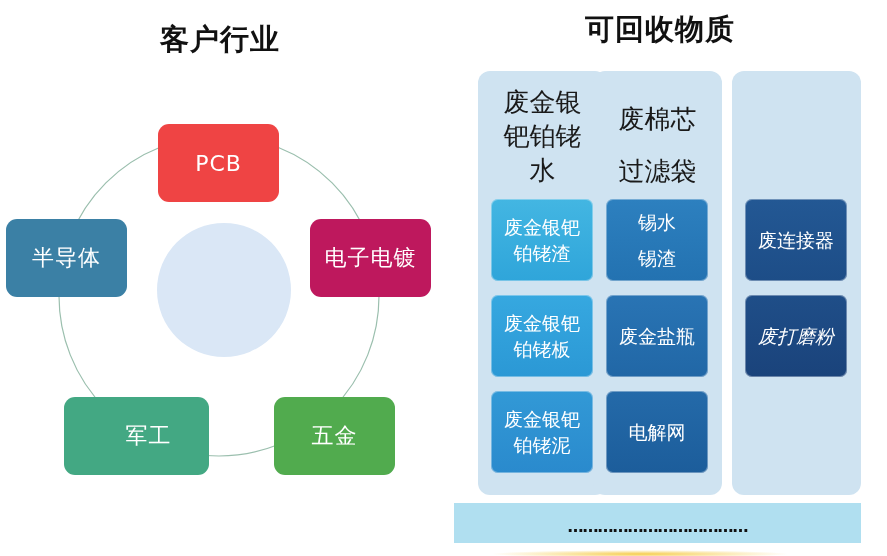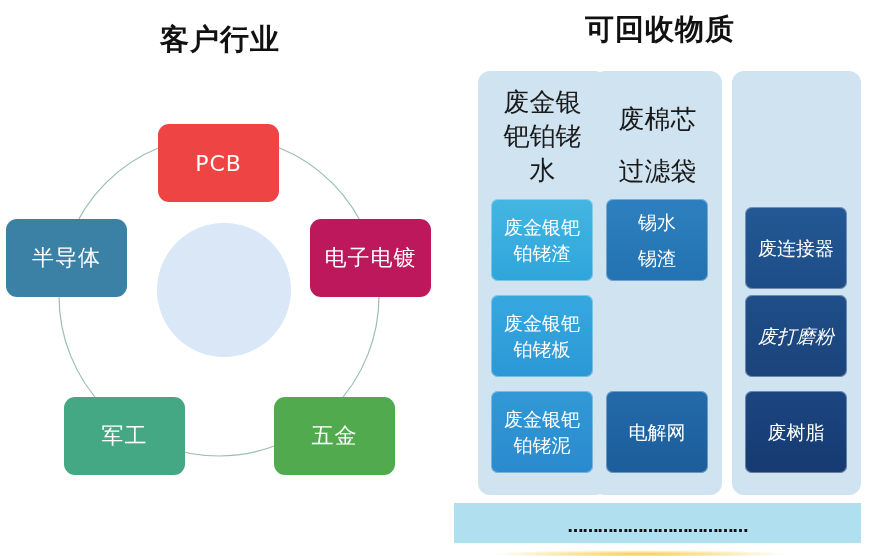--- a/index.html
+++ b/index.html
@@ -8,40 +8,40 @@
   .title { position:absolute; font-weight:bold; font-size:29px; color:#111; letter-spacing:1px; text-align:center; }
   #t-left { left:120px; top:20px; width:200px; }
   #t-right { left:555px; top:10px; width:210px; }
   svg.ring { position:absolute; left:0; top:0; }
   .center-circle { position:absolute; left:157px; top:223px; width:134px; height:134px; border-radius:50%; background:#dae7f6; }
   .node { position:absolute; width:121px; height:78px; border-radius:11px; color:#fff; font-size:22px;
           display:flex; align-items:center; justify-content:center; letter-spacing:1px; }
   #n-pcb { left:158px; top:124px; background:#ef4444; }
   #n-elec { left:310px; top:219px; background:#be185d; }
   #n-semi { left:6px; top:219px; background:#3b80a5; }
-  #n-mil { left:64px; top:397px; background:#43a883; }
+  #n-mil { left:64px; top:397px; background:#43a883;padding-left:24px; }
   #n-hw { left:252px; top:397px; background:#51ab4e;margin-left:22px; }
 
   .col { position:absolute; top:71px; width:129px; height:424px; background:#cfe3f1; border-radius:12px; }
   #c1 { left:478px; } #c2 { left:593px; } #c3 { left:732px; }
   .col-head { position:absolute; left:0; width:100%; text-align:center; color:#1a1a1a; font-size:26px; line-height:34px; }
   #c1 .col-head { top:14px; }
   #c2 .col-head { top:22px; line-height:52px; }
   #c3 .col-head { top:30px; }
   .item { position:absolute; left:13px; width:102px; height:82px; border-radius:7px; color:#fff; font-size:19px;
           display:flex; align-items:center; justify-content:center; text-align:center; line-height:26px;
           box-shadow:0 0 0 1px rgba(255,255,255,0.35) inset; }
   .i0 { top:128px; } .i1 { top:224px; } .i2 { top:320px; }
   #c1 .i0 { background:linear-gradient(#43b6e2,#2fa5da); }
   #c1 .i1 { background:linear-gradient(#36a8e0,#2b98d5); }
   #c1 .i2 { background:linear-gradient(#3299d6,#2a8acd); }
   #c2 .i0 { background:linear-gradient(#2d80bf,#2372b1); }
   #c2 .i1 { background:linear-gradient(#2974b4,#2167a6); }
   #c2 .i2 { background:linear-gradient(#246aa9,#1c5d9b); }
-  #c3 .i0 { background:linear-gradient(#235894,#1d4d87);margin-top:8px; }
+  #c3 .i0 { background:linear-gradient(#235894,#1d4d87); }
   #c3 .i1 { background:linear-gradient(#1f4e88,#1a437b);font-style:italic; }
   #c3 .i2 { background:linear-gradient(#1c4580,#163a71); }
   #c2 .i0 { line-height:36px; }
 
   .more-bar { position:absolute; left:454px; top:503px; width:407px; height:40px; background:#b0dff0; }
   .more-dots { position:absolute; left:0; width:100%; top:14px; text-align:center; font-size:16px; letter-spacing:-1px; color:#111; font-weight:bold; }
   .glow { position:absolute; left:490px; top:550px; width:300px; height:8px; border-radius:50%;
           background:radial-gradient(ellipse at center, rgba(245,200,60,0.9), rgba(245,200,60,0) 70%); }
 </style>
 </head>
@@ -85,32 +85,32 @@
       <div>废金银钯<br>铂铑泥</div>
     </div>
 </div>
 <div id="c2" class="col">
   <div class="col-head ml">
       <div>废棉芯<br>过滤袋</div>
     </div>
   <div class="item i0 ml">
       <div>锡水<br>锡渣</div>
     </div>
+  <div class="item i1 ml">
+      <div>废金盐瓶</div>
+    </div>
   <div class="item i2 ml">
       <div>电解网</div>
     </div>
 </div>
 <div id="c3" class="col">
   <div class="item i0 ml">
       <div>废连接器</div>
     </div>
   <div class="item i1 ml">
       <div>废打磨粉</div>
     </div>
-  <div class="item i2 ml">
-      <div>废树脂</div>
-    </div>
 </div>
 
 <div class="more-bar">
   <div class="more-dots">………………………………</div>
 </div>
 <div class="glow"></div>
 
 </body></html>

